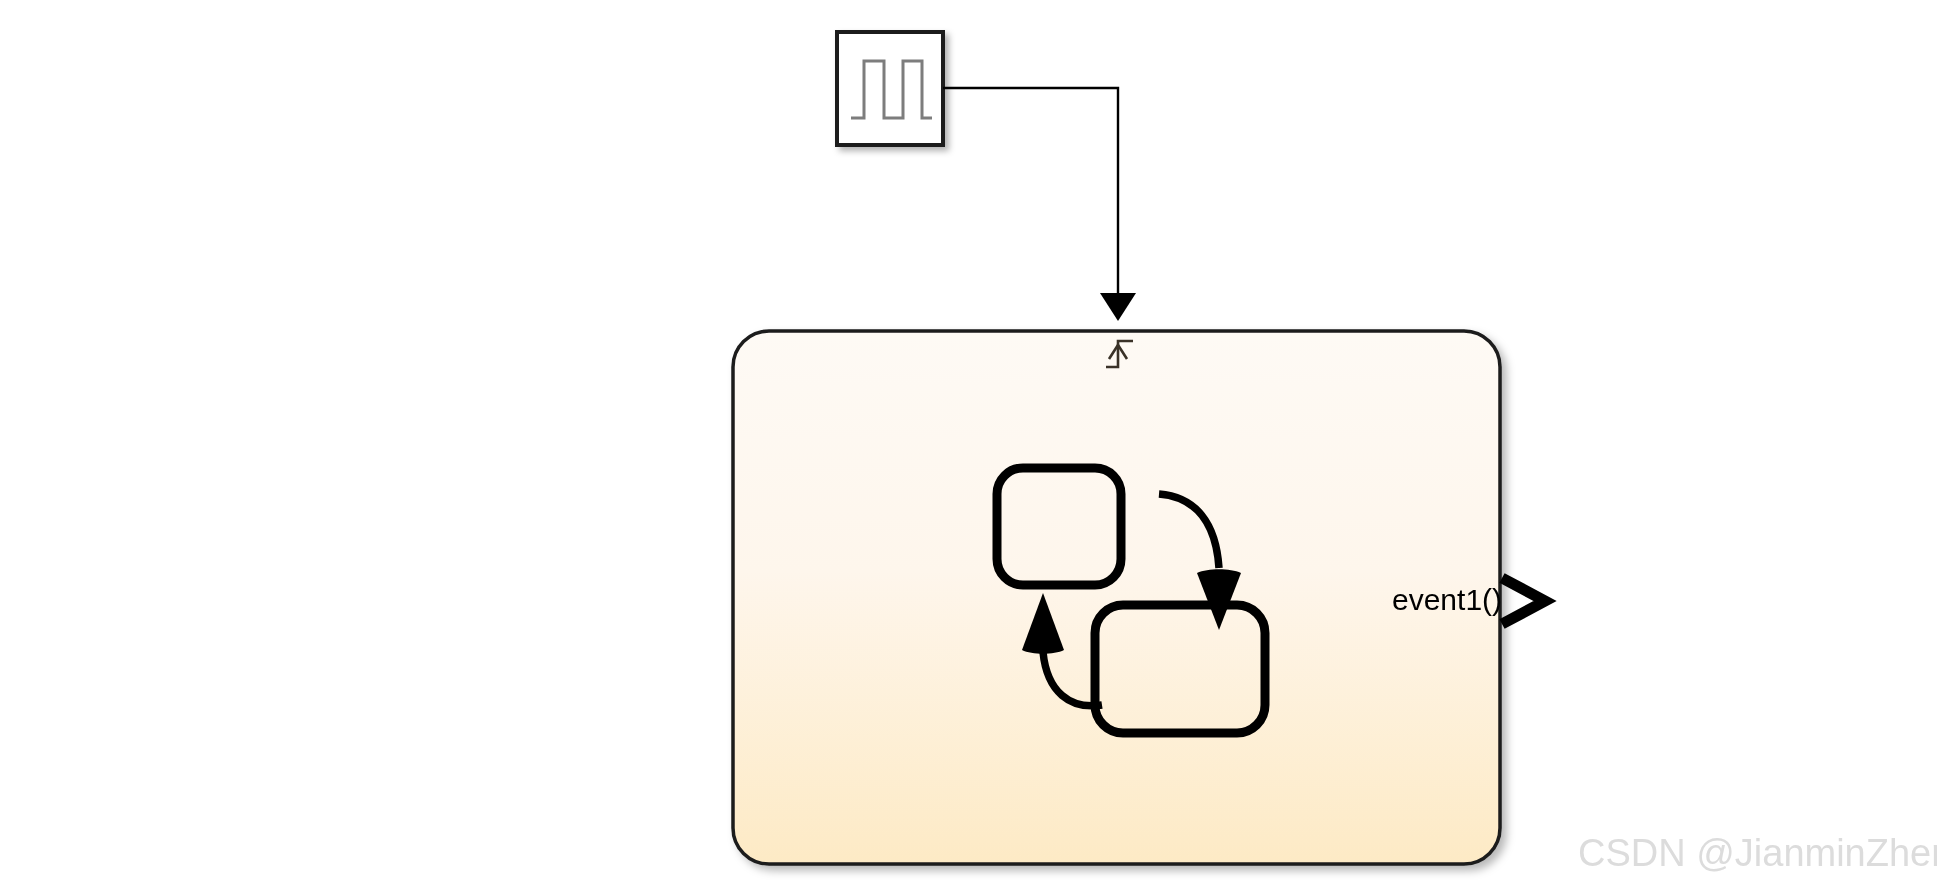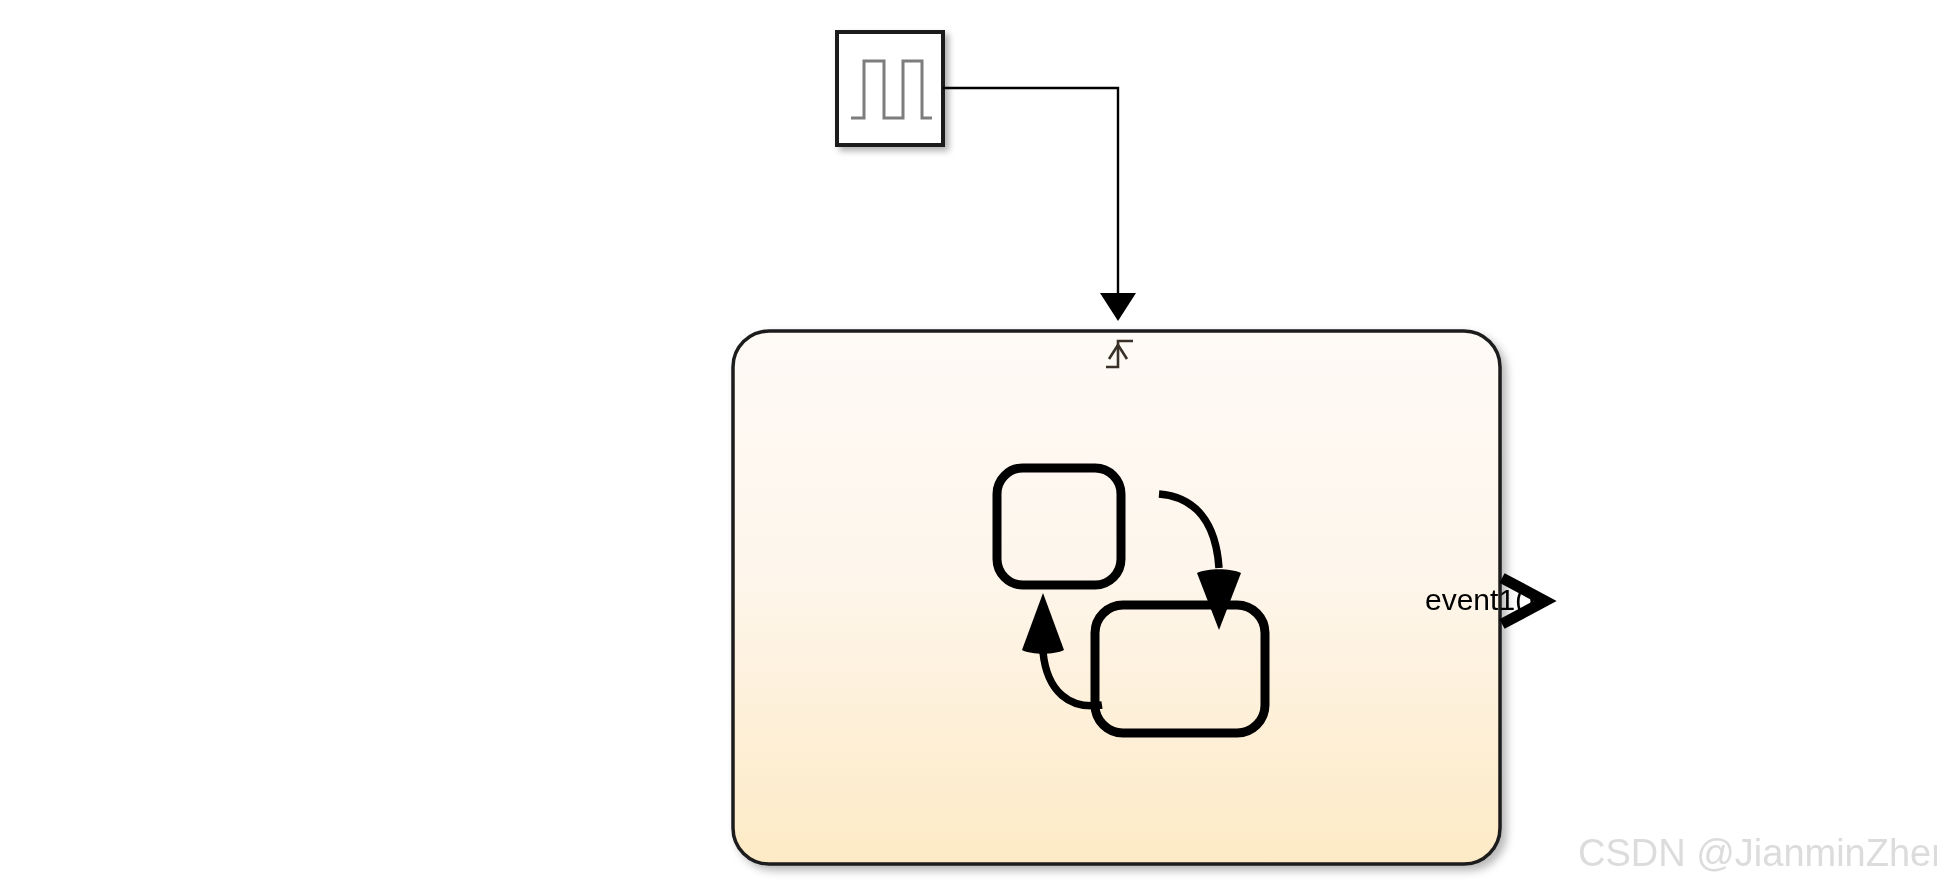--- a/index.html
+++ b/index.html
@@ -25,21 +25,20 @@
     position: absolute;
     font-family: "Liberation Sans", sans-serif;
     white-space: nowrap;
   }
   #event-label {
     left: 1392px;
     top: 583px;
     font-size: 30px;
     color: #000000;
     letter-spacing: 0px;
-    margin-left: 33px;
   }
   #watermark {
     left: 1578px;
     top: 832px;
     font-size: 38px;
     color: #dcdcdc;
     font-family: "Liberation Sans", sans-serif;
     user-select: none;
   }
 </style>

